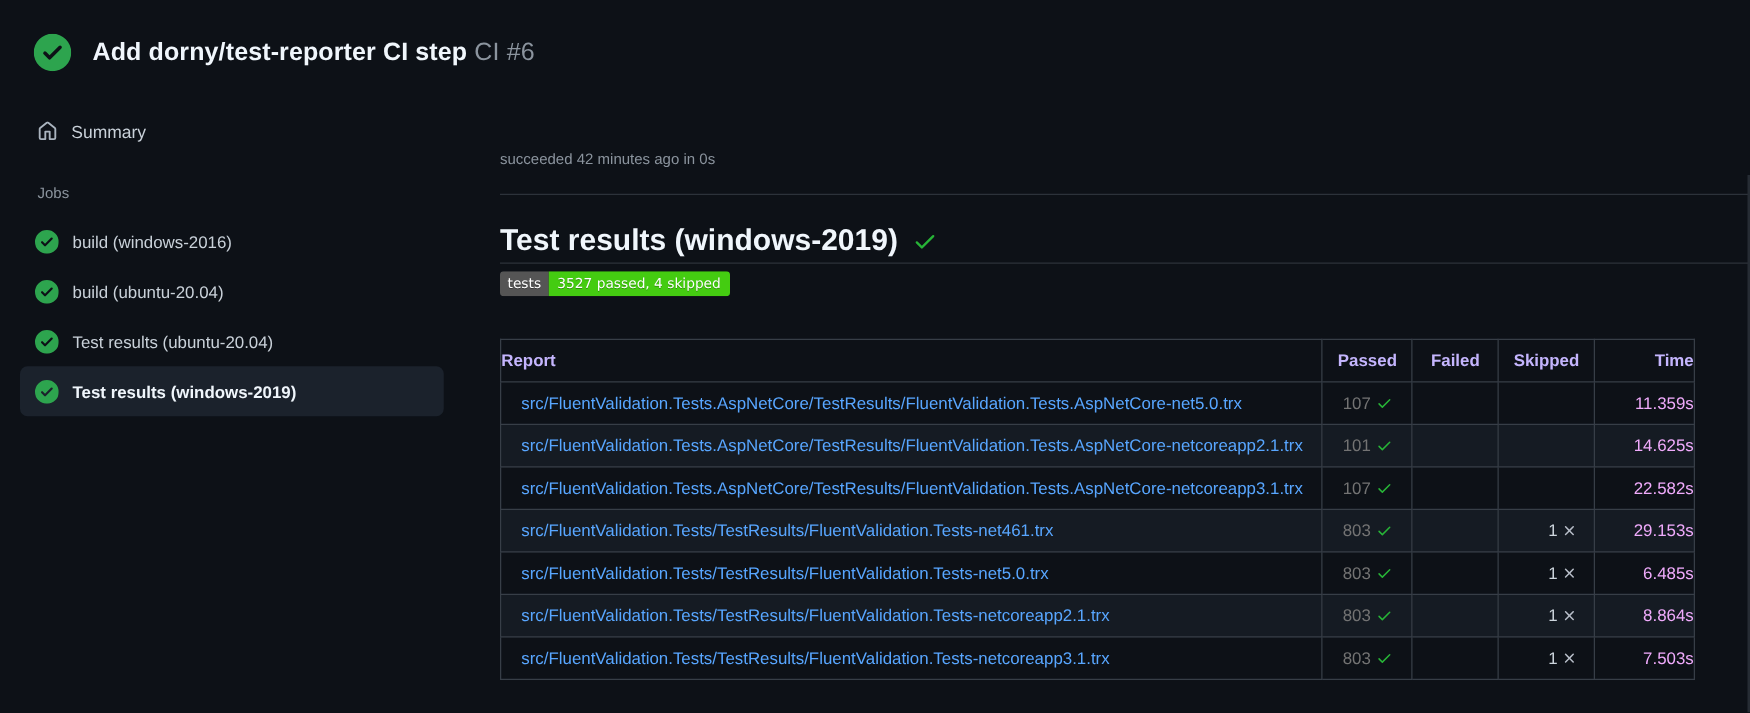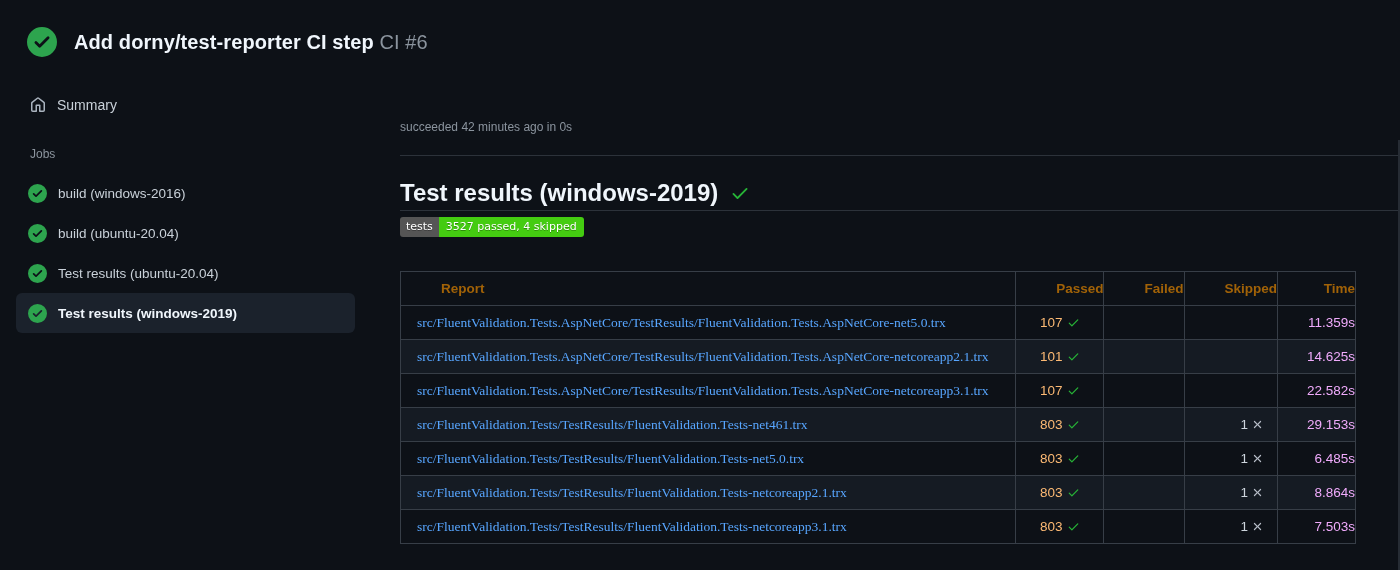--- a/index.html
+++ b/index.html
@@ -71,28 +71,28 @@
   .badge-value{background:var(--badge-value-bg);color:#fff;line-height:20px;padding:0 7px;}
 
   
   .results-table{
     position:absolute;left:0;top:186px;width:956px;
     border-collapse:collapse;font-size:13.5px;
   }
   .results-table th,.results-table td{
     border:1px solid var(--table-border);height:34px;padding:0;
   }
-  .results-table th{color:#a16207;font-weight:700;padding-left:40px;}
+  .results-table th{color:#c4b5fd;font-weight:700;}
   .th-report{text-align:left;padding-left:16px;}
   .th-passed,.th-failed,.th-skipped{text-align:center;}
   .th-time{text-align:right;padding-right:10px;}
   .results-table tbody tr:nth-child(even){background:var(--row-alt-bg);}
   td.c-report{padding-left:16px;}
-  td.c-report a{color:var(--link-blue);text-decoration:none;font-family:Liberation Serif, serif;}
-  td.c-passed{text-align:center;color:#fdba74;white-space:nowrap;}
+  td.c-report a{color:var(--link-blue);text-decoration:none;}
+  td.c-passed{text-align:center;color:#737373;white-space:nowrap;}
   td.c-skipped{text-align:right;padding-right:13px;color:#cdd5dd;white-space:nowrap;}
   td.c-time{text-align:right;padding-right:0;color:#f0abfc;}
   .ck-s{width:13px;height:13px;vertical-align:-2px;margin-left:4px;color:var(--check-green);}
   .xk-s{width:13px;height:13px;vertical-align:-2px;margin-left:3px;color:var(--x-gray);}
 
   
   .scroll-strip{position:absolute;right:0;top:140px;width:2px;height:430px;background:#262c34;}
 </style>
 </head>
 <body>

